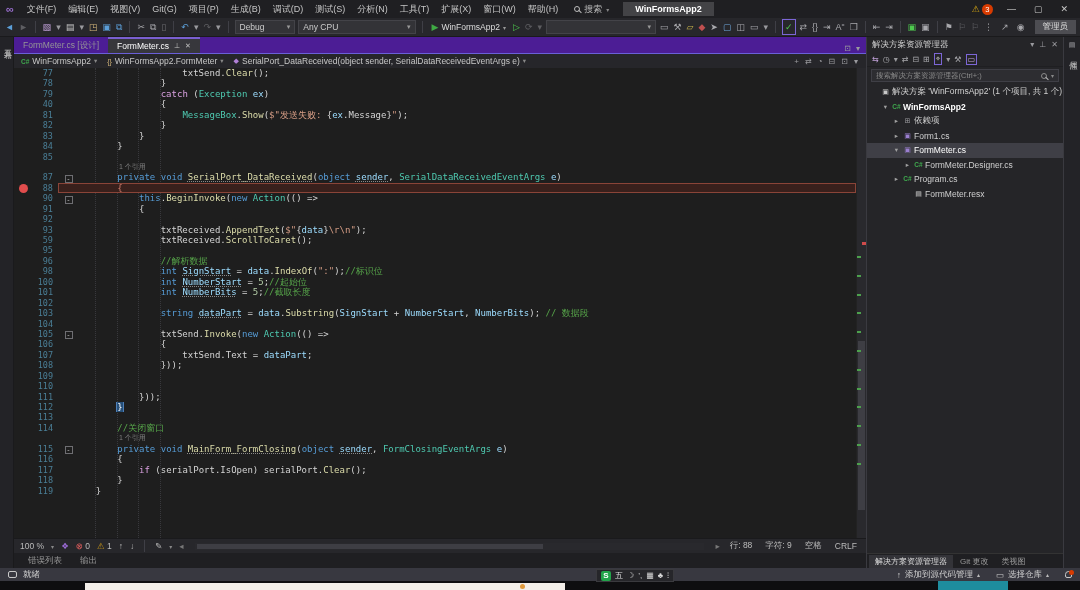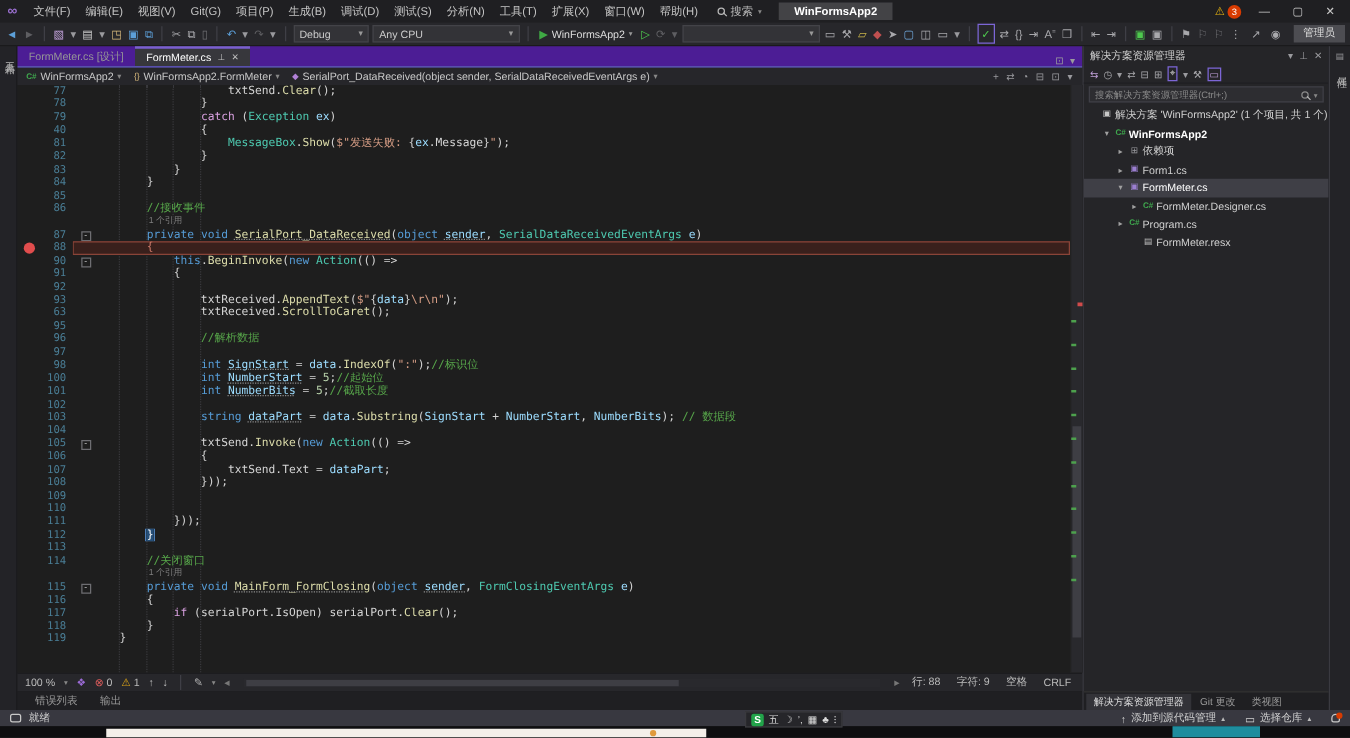--- a/index.html
+++ b/index.html
@@ -388,31 +388,20 @@
               <div class="rowbody">
                 <div class="barcol">
                   <div class="gbar"></div>
                 </div>
                 <div class="foldcol"></div>
                 <pre class="codetxt"></pre>
               </div>
             </div>
             <div class="row">
               <div class="bpcol"></div>
-              <div class="numcol">86</div>
-              <div class="rowbody">
-                <div class="barcol">
-                  <div class="gbar"></div>
-                </div>
-                <div class="foldcol"></div>
-                <pre class="codetxt"><span class="p">        </span><span class="cm">//接收事件</span></pre>
-              </div>
-            </div>
-            <div class="row">
-              <div class="bpcol"></div>
               <div class="numcol"></div>
               <div class="rowbody">
                 <div class="barcol"></div>
                 <div class="foldcol"></div>
                 <pre class="codetxt"><span class="lens">1 个引用</span></pre>
               </div>
             </div>
             <div class="row">
               <div class="bpcol"></div>
               <div class="numcol">87</div>
@@ -470,21 +459,21 @@
               <div class="bpcol"></div>
               <div class="numcol">93</div>
               <div class="rowbody">
                 <div class="barcol"></div>
                 <div class="foldcol"></div>
                 <pre class="codetxt"><span class="p">                txtReceived.</span><span class="m">AppendText</span><span class="p">(</span><span class="s">$"</span><span class="p">{</span><span class="v">data</span><span class="p">}</span><span class="s">\r\n"</span><span class="p">);</span></pre>
               </div>
             </div>
             <div class="row">
               <div class="bpcol"></div>
-              <div class="numcol">63</div>
+              <div class="numcol">59</div>
               <div class="rowbody">
                 <div class="barcol"></div>
                 <div class="foldcol"></div>
                 <pre class="codetxt"><span class="p">                txtReceived.</span><span class="m">ScrollToCaret</span><span class="p">();</span></pre>
               </div>
             </div>
             <div class="row">
               <div class="bpcol"></div>
               <div class="numcol">95</div>
               <div class="rowbody">
@@ -495,31 +484,20 @@
             </div>
             <div class="row">
               <div class="bpcol"></div>
               <div class="numcol">96</div>
               <div class="rowbody">
                 <div class="barcol">
                   <div class="gbar"></div>
                 </div>
                 <div class="foldcol"></div>
                 <pre class="codetxt"><span class="p">                </span><span class="cm">//解析数据</span></pre>
-              </div>
-            </div>
-            <div class="row">
-              <div class="bpcol"></div>
-              <div class="numcol">97</div>
-              <div class="rowbody">
-                <div class="barcol">
-                  <div class="gbar"></div>
-                </div>
-                <div class="foldcol"></div>
-                <pre class="codetxt"></pre>
               </div>
             </div>
             <div class="row">
               <div class="bpcol"></div>
               <div class="numcol">98</div>
               <div class="rowbody">
                 <div class="barcol">
                   <div class="gbar"></div>
                 </div>
                 <div class="foldcol"></div>

